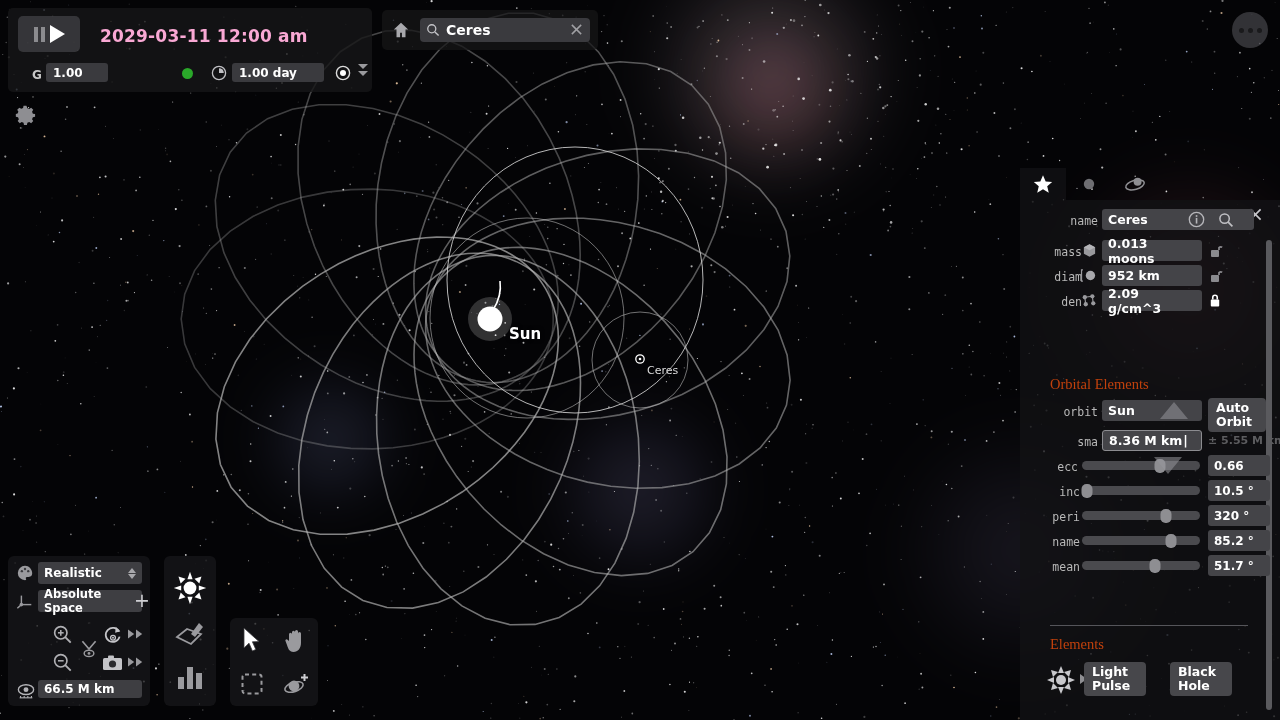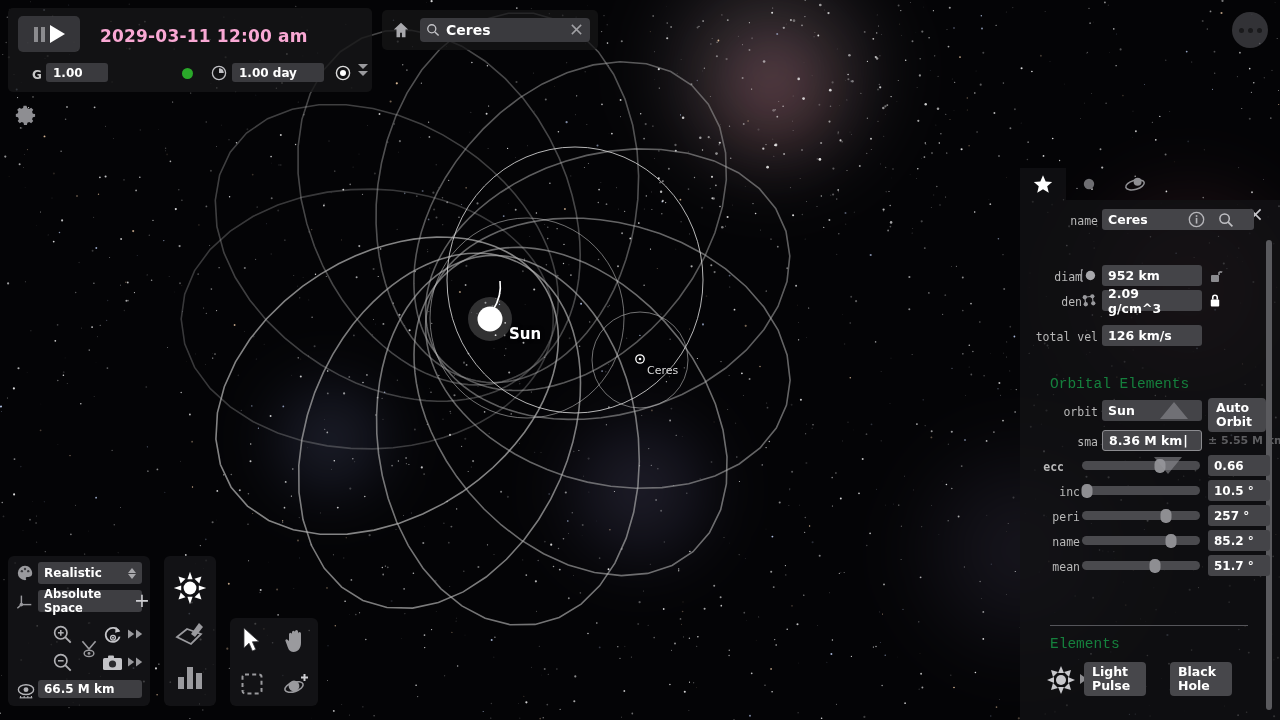--- a/index.html
+++ b/index.html
@@ -185,22 +185,22 @@
   .vfield {
     position: absolute; left: 188px; top: 0;
     width: 62px; height: 21px;
     background: #444448; border-radius: 3px;
     color: #fff; font-size: 12px; font-weight: bold;
     display: flex; align-items: center; padding: 0 6px;
     font-family: "DejaVu Sans", sans-serif;
   }
   .sect-title {
     position: absolute; left: 30px;
-    color: #15803d; font-size: 14.5px;
-    font-family: Liberation Mono, monospace;
+    color: #c2410c; font-size: 14.5px;
+    font-family: Liberation Serif, serif;
   }
   .divider { position: absolute; left: 30px; width: 198px; height: 1px; background: #55555a; }
   .abtn {
     position: absolute; height: 34px;
     background: #47474b; border-radius: 4px;
     color: #fff; font-size: 12.5px; font-weight: bold;
     display: flex; flex-direction: column; align-items: flex-start;
     justify-content: center; padding: 0 8px; line-height: 14px;
     cursor: pointer;
     font-family: "DejaVu Sans", sans-serif;
@@ -2025,20 +2025,32 @@
         <circle cx="9" cy="9" r="7.6" fill="none" stroke="#b6b6ba" stroke-width="1.4"></circle>
         <rect x="8.2" y="7.3" width="1.7" height="6" fill="#b6b6ba"></rect>
         <rect x="8.2" y="4.4" width="1.7" height="1.8" fill="#b6b6ba"></rect>
       </svg>
       <svg class="ricon" style="left:198px;width:16px;height:16px;top:3px;" viewBox="0 0 16 16">
         <circle cx="6.6" cy="6.6" r="4.7" fill="none" stroke="#c0c0c4" stroke-width="1.5"></circle>
         <line x1="10.2" y1="10.2" x2="14.4" y2="14.4" stroke="#c0c0c4" stroke-width="1.7"></line>
       </svg>
     </div>
 
+    <div class="row" style="top:40px;">
+      <span class="rlabel" style="right:198px;">mass</span>
+      <svg class="ricon" style="left:62px;" viewBox="0 0 16 16">
+        <path fill="#98989c" d="M8 1.4 14 4.6 14 11.4 8 14.6 2 11.4 2 4.6 Z"></path>
+        <path fill="#b4b4b8" d="M8 1.4 14 4.6 8 7.8 2 4.6 Z"></path>
+      </svg>
+      <div class="rfield">0.013 moons</div>
+      <svg class="ricon" style="left:188px;width:16px;height:16px;" viewBox="0 0 16 16">
+        <rect x="3" y="7" width="8" height="7" rx="1" fill="#8a8a8e"></rect>
+        <path d="M11 7 V4.6 a2.6 2.6 0 0 1 3.2 -0.4" fill="none" stroke="#8a8a8e" stroke-width="1.7"></path>
+      </svg>
+    </div>
 
     <div class="row" style="top:65px;">
       <span class="rlabel" style="right:198px;">diam</span>
       <svg class="ricon" style="left:60px;width:19px;" viewBox="0 0 20 16">
         <path d="M3 2 H1.5 V14 H3" fill="none" stroke="#9a9a9e" stroke-width="1.3"></path>
         <circle cx="11" cy="8" r="5" fill="#a8a8ac"></circle>
       </svg>
       <div class="rfield">952 km</div>
       <svg class="ricon" style="left:188px;width:16px;height:16px;" viewBox="0 0 16 16">
         <rect x="3" y="7" width="8" height="7" rx="1" fill="#8a8a8e"></rect>
@@ -2057,24 +2069,20 @@
         <line x1="4" y1="4.5" x2="5" y2="12" stroke="#9a9a9e" stroke-width="1.2"></line>
         <line x1="12" y1="3.5" x2="13" y2="11" stroke="#9a9a9e" stroke-width="1.2"></line>
       </svg>
       <div class="rfield">2.09 g/cm^3</div>
       <svg class="ricon" style="left:188px;width:14px;height:15px;top:3px;" viewBox="0 0 14 16">
         <rect x="2.5" y="7" width="9" height="7.4" rx="1" fill="#ffffff"></rect>
         <path d="M4.6 7 V4.8 a2.4 2.4 0 0 1 4.8 0 V7" fill="none" stroke="#ffffff" stroke-width="1.7"></path>
       </svg>
     </div>
 
-    <div class="row" style="top:125px;">
-      <span class="rlabel" style="right:182px;">total vel</span>
-      <div class="rfield">126 km/s</div>
-    </div>
 
     <div class="sect-title" style="top:176px;">Orbital Elements</div>
 
     <div class="row" style="top:200px;">
       <span class="rlabel" style="right:182px;">orbit</span>
       <div class="rfield">Sun</div>
       <span class="drag-tri" style="left:140px;top:2px;border-bottom:17px solid rgba(150,150,155,0.55);"></span>
       <div class="abtn" style="left:188px;top:-2px;width:58px;height:34px;">
         <span>Auto</span>
         <span>Orbit</span>
@@ -2085,40 +2093,40 @@
       <span class="rlabel" style="right:182px;">sma</span>
       <div class="rfield" style="border:1px solid #8c8c90;">
         <span>8.36 M km</span>
           <span style="color:#fff;margin-left:1px;">|</span>
       </div>
       <span id="hint-pm">± 5.55 M km</span>
     </div>
 
     <div id="slider-rows">
         <div class="row" style="top: 255px;">
-          <span class="rlabel" style="right:216px;font-weight:bold;">ecc</span>
+          <span class="rlabel" style="right:202px;">ecc</span>
           <div class="slider">
             <span class="knob" style="left:66%"></span>
           </div>
           <div class="vfield">0.66</div>
           <span class="drag-tri" style="left: 134px; top: 2px; border-top: 17px solid rgba(150, 150, 155, 0.55);"></span>
         </div>
         <div class="row" style="top: 280px;">
           <span class="rlabel" style="right:200px;">inc</span>
           <div class="slider">
             <span class="knob" style="left:4%"></span>
           </div>
           <div class="vfield">10.5 °</div>
         </div>
         <div class="row" style="top: 305px;">
           <span class="rlabel" style="right:200px;">peri</span>
           <div class="slider">
             <span class="knob" style="left:71%"></span>
           </div>
-          <div class="vfield">257 °</div>
+          <div class="vfield">320 °</div>
         </div>
         <div class="row" style="top: 330px;">
           <span class="rlabel" style="right:200px;">name</span>
           <div class="slider">
             <span class="knob" style="left:75%"></span>
           </div>
           <div class="vfield">85.2 °</div>
         </div>
         <div class="row" style="top: 355px;">
           <span class="rlabel" style="right:200px;">mean</span>

